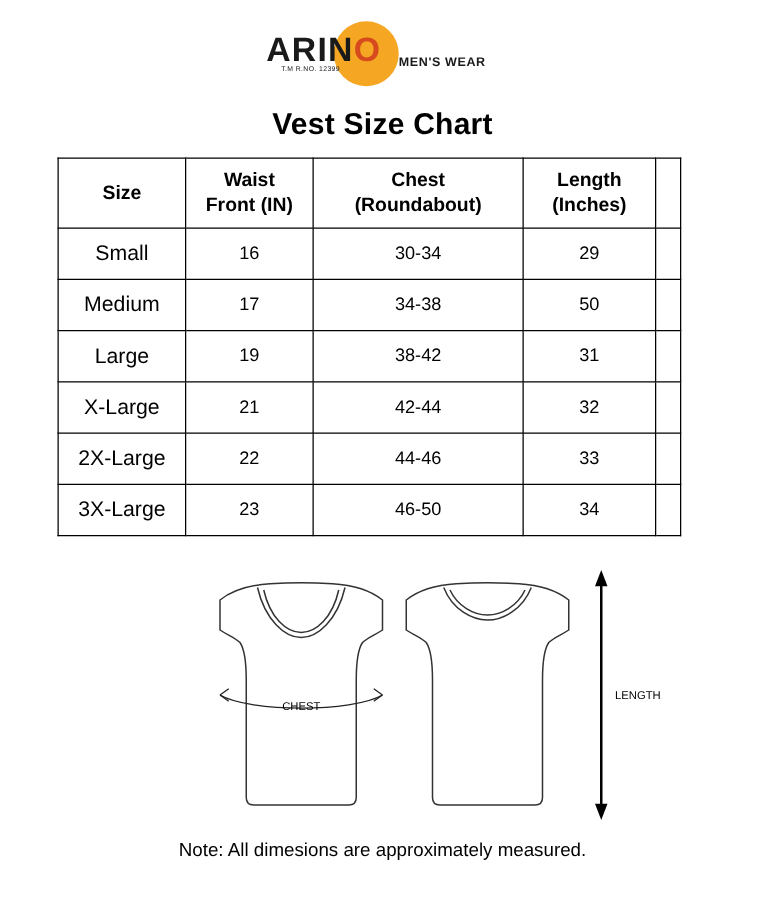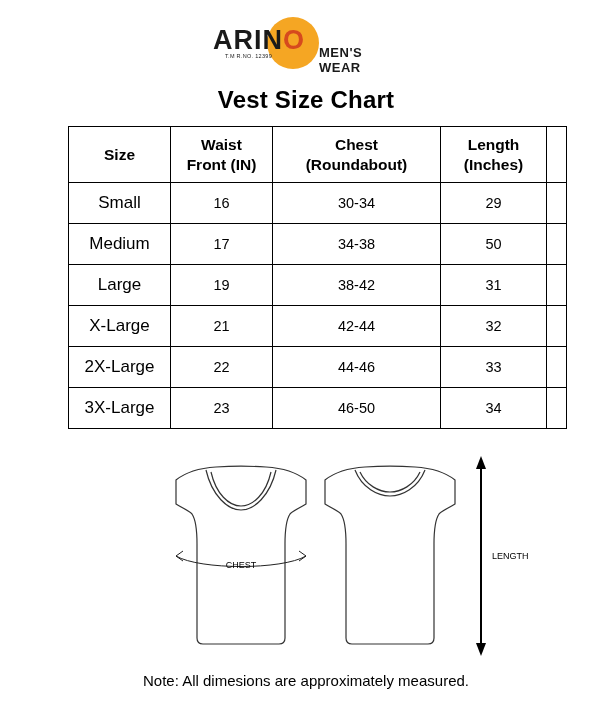--- a/index.html
+++ b/index.html
@@ -65,42 +65,42 @@
     font-size: 5.5px;
     letter-spacing: 0.3px;
     color: #222;
   }
   .logo-sub {
     position: absolute;
     left: 108px;
     top: 34px;
     font-family: "Liberation Sans", sans-serif;
     font-weight: bold;
-    font-size: 13px;
+    font-size: 10px;
     letter-spacing: 0.5px;
     color: #1a1a1a;
   }
 
   
   .chart-title {
     position: absolute;
     top: 86px;
     left: 0;
     width: 612px;
     text-align: center;
     font-size: 24px;
     font-weight: bold;
     letter-spacing: 0.2px;
   }
 
   
   .table-wrap {
     position: absolute;
     top: 126px;
-    left: 68px;
+    left: 46px;
     width: 498px;
   }
   table.size-table {
     border-collapse: collapse;
     width: 498px;
     table-layout: fixed;
   }
   table.size-table td, table.size-table th {
     border: 1px solid #000;
     text-align: center;

